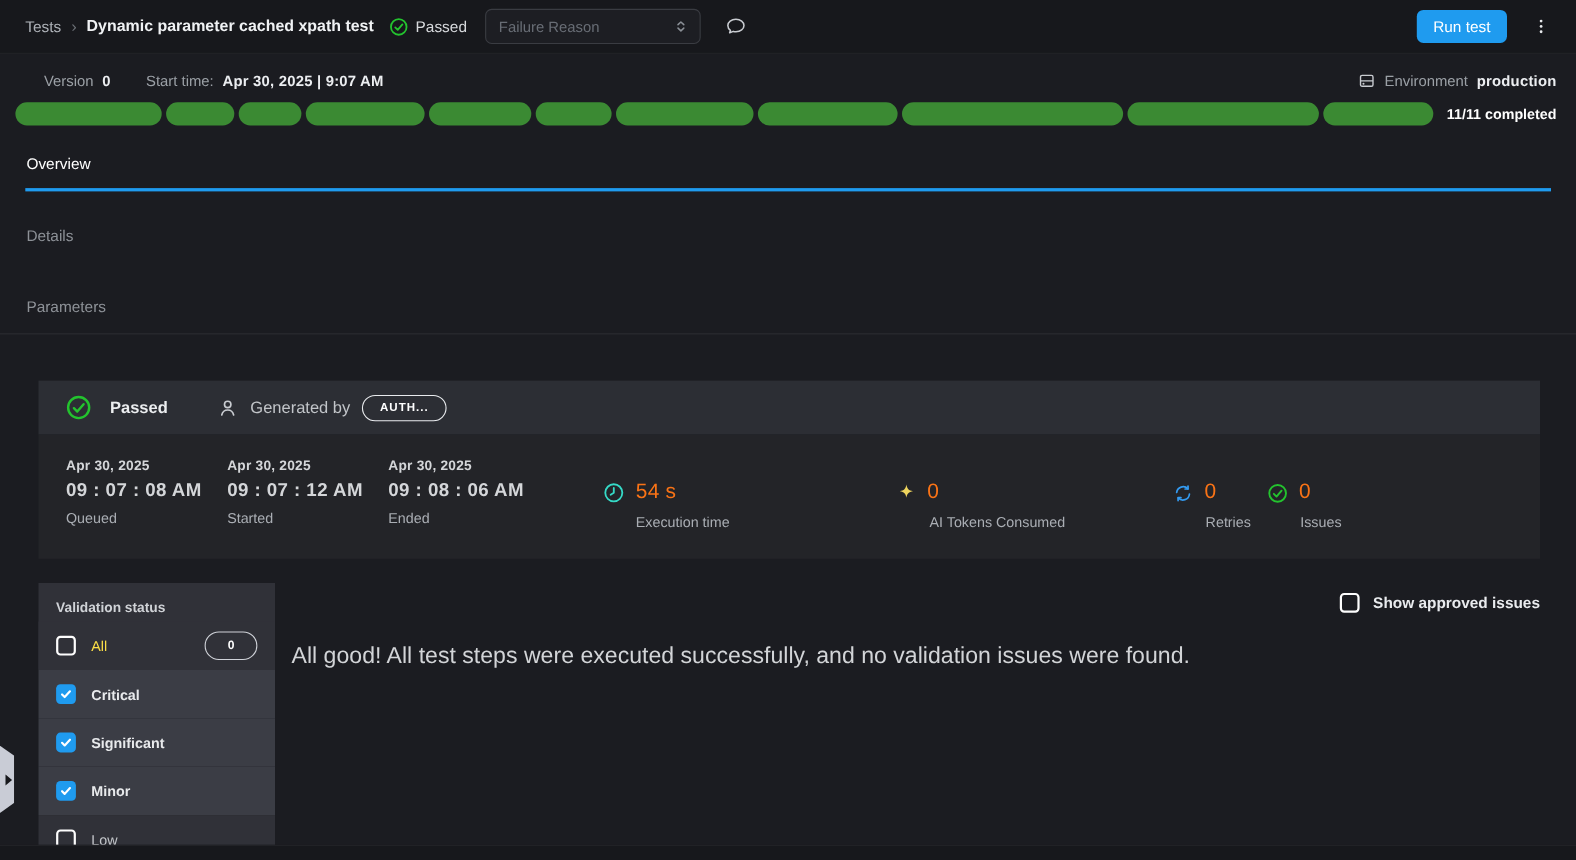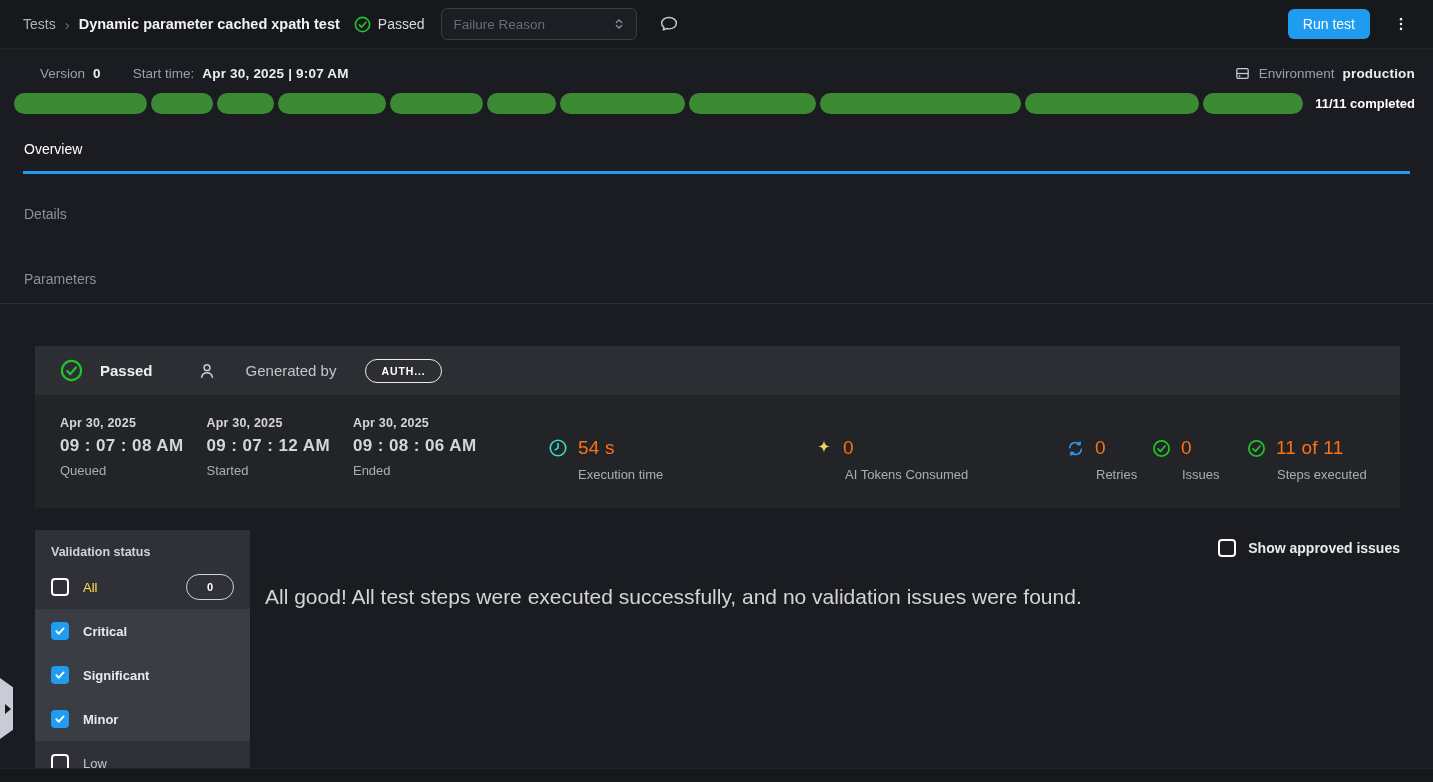--- a/index.html
+++ b/index.html
@@ -72,21 +72,21 @@
   }
   .tab.active { color:#fff; border-bottom-color:#1f9bef; }
 
   
   .card { margin:42px 33px 0 35px; }
   .card-header {
     background:#2c2e34; height:49px;
     display:flex; align-items:center; padding:0 25px;
   }
   .card-status-text { font-size:15px; font-weight:700; color:#eceef0; margin-left:17px; }
-  .gen-by { display:flex; align-items:center; margin-left:44px; gap:29px; }
+  .gen-by { display:flex; align-items:center; margin-left:44px; gap:11px; }
   .gen-by-label { color:#c2c5c9; font-size:15px; }
   .auth-pill {
     border:1.3px solid #e9ebee; border-radius:14px; padding:5px 15px;
     font-size:10.5px; font-weight:700; letter-spacing:0.9px; color:#fff; cursor:pointer;
   }
   .card-body { background:#232428; height:113px; position:relative; }
   .ts-row { display:flex; padding:21px 0 0 25px; }
   .ts-col { margin-right:23px; min-width:112px; }
   .ts-date { font-size:12.5px; font-weight:700; color:#d4d6d9; letter-spacing:0.2px; }
   .ts-time { font-size:17px; font-weight:700; color:#d4d6d9; margin-top:6px; letter-spacing:0.4px; }
@@ -321,32 +321,20 @@
           <svg width="19" height="19" viewBox="0 0 24 24" fill="none" stroke="#23c32e" stroke-width="2.2">
             <circle cx="12" cy="12" r="9.6"></circle>
               <path d="M7.6 12.6l3.1 3.1 5.8-6.8" stroke-linecap="round" stroke-linejoin="round"></path>
           </svg>
         </span>
         <span class="metric-value">0</span>
       </div>
       <div class="metric-label">Issues</div>
     </div>
 
-    <div class="metric" style="left:1212px">
-      <div class="metric-top">
-        <span>
-          <svg width="19" height="19" viewBox="0 0 24 24" fill="none" stroke="#23c32e" stroke-width="2.2">
-            <circle cx="12" cy="12" r="9.6"></circle>
-              <path d="M7.6 12.6l3.1 3.1 5.8-6.8" stroke-linecap="round" stroke-linejoin="round"></path>
-          </svg>
-        </span>
-        <span class="metric-value">11 of 11</span>
-      </div>
-      <div class="metric-label">Steps executed</div>
-    </div>
   </div>
 </div>
 
 <div class="content-row">
 
   <div class="vpanel">
     <div class="vpanel-top">
       <div class="vpanel-title">Validation status</div>
       <div class="vrow">
         <span class="checkbox">

